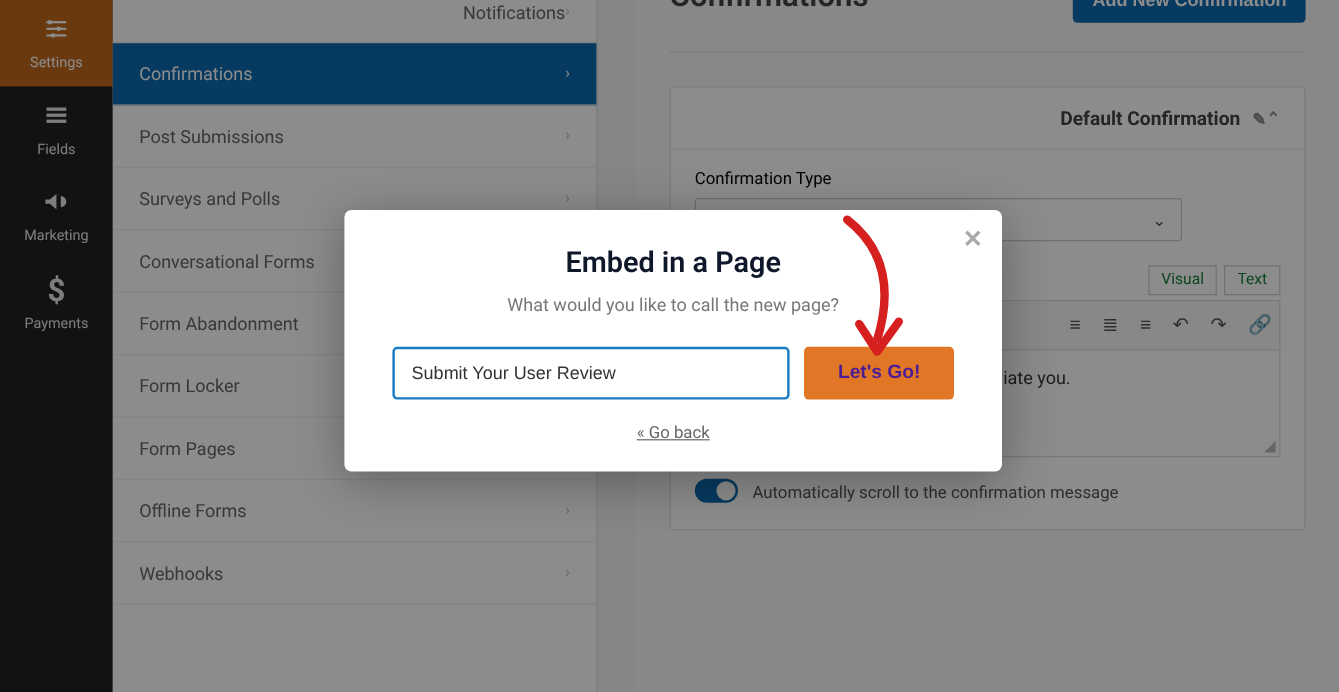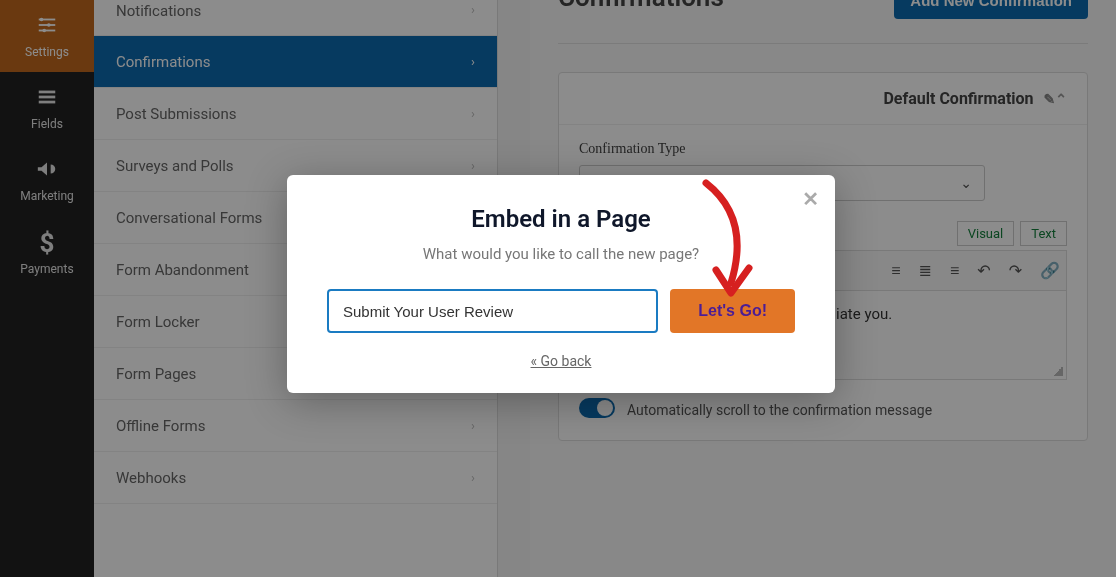--- a/index.html
+++ b/index.html
@@ -6,34 +6,34 @@
 html, body { width: 1116px; height: 577px; overflow: hidden; font-family: -apple-system, BlinkMacSystemFont, "Segoe UI", Roboto, "Helvetica Neue", Arial, sans-serif; }
 body { position: relative; background: #f5f5f5; }
 
 .leftbar { position: absolute; left: 0; top: 0; width: 94px; height: 577px; background: #222; display: flex; flex-direction: column; }
 .leftbar-item { display: flex; flex-direction: column; align-items: center; justify-content: center; height: 72px; color: #e5e5e5; font-size: 12px; cursor: pointer; }
 .leftbar-item.active { background: #c2691e; color: #fff; }
 .leftbar-item .icon { font-size: 22px; margin-bottom: 4px; }
 
 .submenu { position: absolute; left: 94px; top: 0; width: 404px; height: 577px; background: #fff; border-right: 1px solid #ddd; }
 .submenu-item { display: flex; align-items: center; justify-content: space-between; padding: 0 22px; height: 52px; color: #666; font-size: 15px; border-bottom: 1px solid #eee; cursor: pointer; }
-.submenu-item.partial { height: 36px; align-items: flex-start; padding-top: 2px; }
+.submenu-item.partial { height: 36px; align-items: flex-start; padding-top: 2px; justify-content: flex-end; }
 .submenu-item.active { background: #0c6aaf; color: #fff; }
 .chev { color: #bbb; font-size: 13px; }
 .submenu-item.active .chev { color: #fff; }
 
 .main { position: absolute; left: 530px; top: 0; right: 0; height: 577px; background: #f7f7f7; padding: 0 28px 28px 28px; }
 .main-header { display: flex; justify-content: space-between; align-items: flex-start; height: 44px; border-bottom: 1px solid #e0e0e0; }
 .main-title { font-size: 26px; font-weight: 600; color: #444; margin-top: -18px; }
 .btn-primary { background: #0c6aaf; color: #fff; border: none; border-radius: 4px; padding: 10px 16px; font-size: 15px; font-weight: 600; cursor: pointer; margin-top: -18px; }
 
 .card { border: 1px solid #ddd; border-radius: 4px; margin-top: 28px; background: #fff; }
 .card-header { display: flex; align-items: center; justify-content: flex-end; padding: 16px 20px; border-bottom: 1px solid #eee; font-size: 16px; font-weight: 700; color: #444; }
 .card-body { padding: 16px 20px 22px 20px; }
-.field-label { font-size: 14px; color: #404040; margin-bottom: 8px; font-family: Liberation Serif, serif; }
+.field-label { font-size: 14px; color: #000000; margin-bottom: 8px; }
 .select { width: 406px; height: 36px; border: 1px solid #ccc; border-radius: 3px; display: flex; align-items: center; justify-content: space-between; padding: 0 12px; color: #555; font-size: 14px; background: #fff; cursor: pointer; }
 .editor-tabs { display: flex; justify-content: flex-end; gap: 6px; margin-top: 20px; }
 .editor-tab { border: 1px solid #ccc; padding: 4px 10px; font-size: 13px; color: #15803d; cursor: pointer; background: #fff; }
 .toolbar { display: flex; justify-content: flex-end; gap: 18px; padding: 10px 6px; border: 1px solid #ddd; border-bottom: none; color: #555; font-size: 16px; margin-top: 4px; background: #f8f8f8; }
 .editor-body { border: 1px solid #ddd; height: 90px; padding: 14px 16px; font-size: 15px; color: #333; background: #fefefe; position: relative; }
 .editor-body::after { content: ''; position: absolute; right: 3px; bottom: 3px; width: 10px; height: 10px; background: linear-gradient(135deg, transparent 50%, #bbb 50%); }
 .toggle-row { display: flex; align-items: flex-end; gap: 12px; margin-top: 18px; font-size: 14px; color: #555; }
 .toggle { width: 36px; height: 20px; border-radius: 10px; background: #0c6aaf; position: relative; cursor: pointer; }
 .toggle::after { content: ''; position: absolute; right: 2px; top: 2px; width: 16px; height: 16px; background: #fff; border-radius: 50%; }
 

